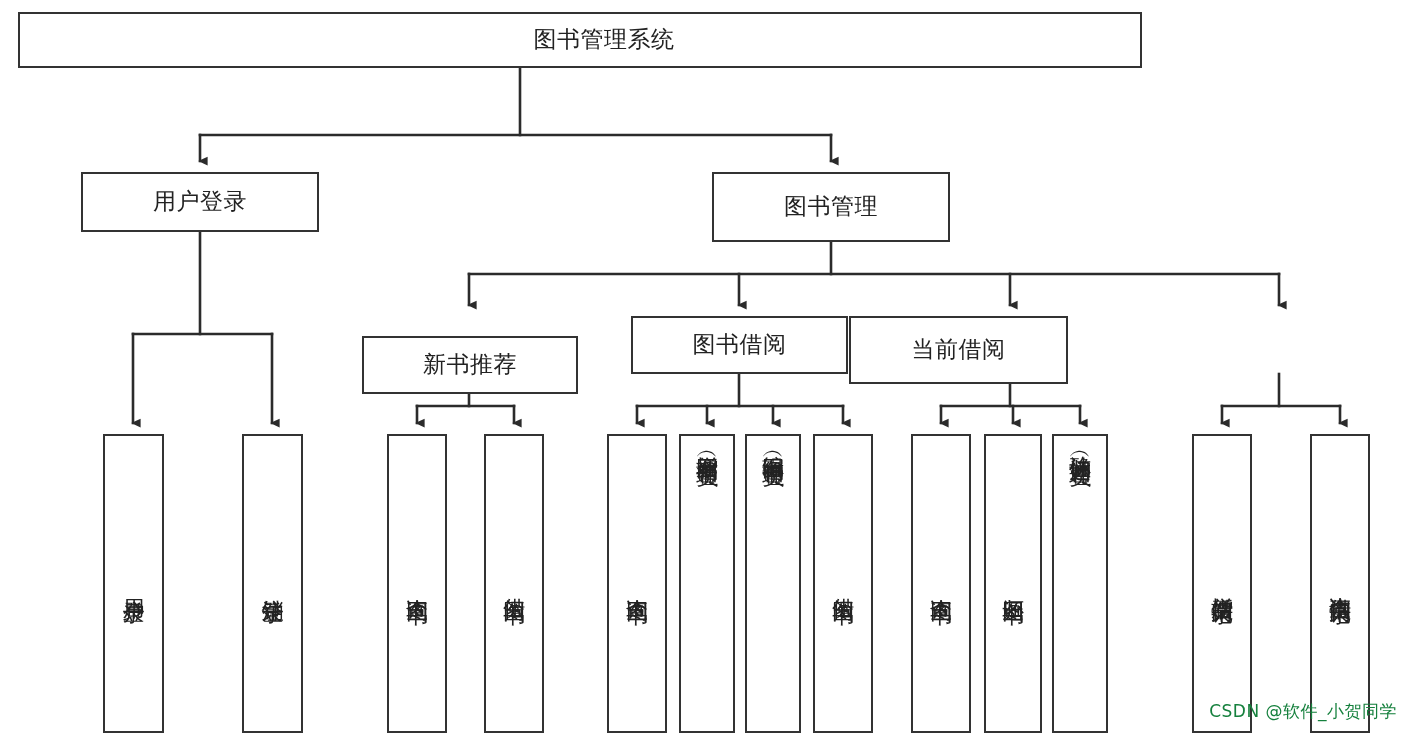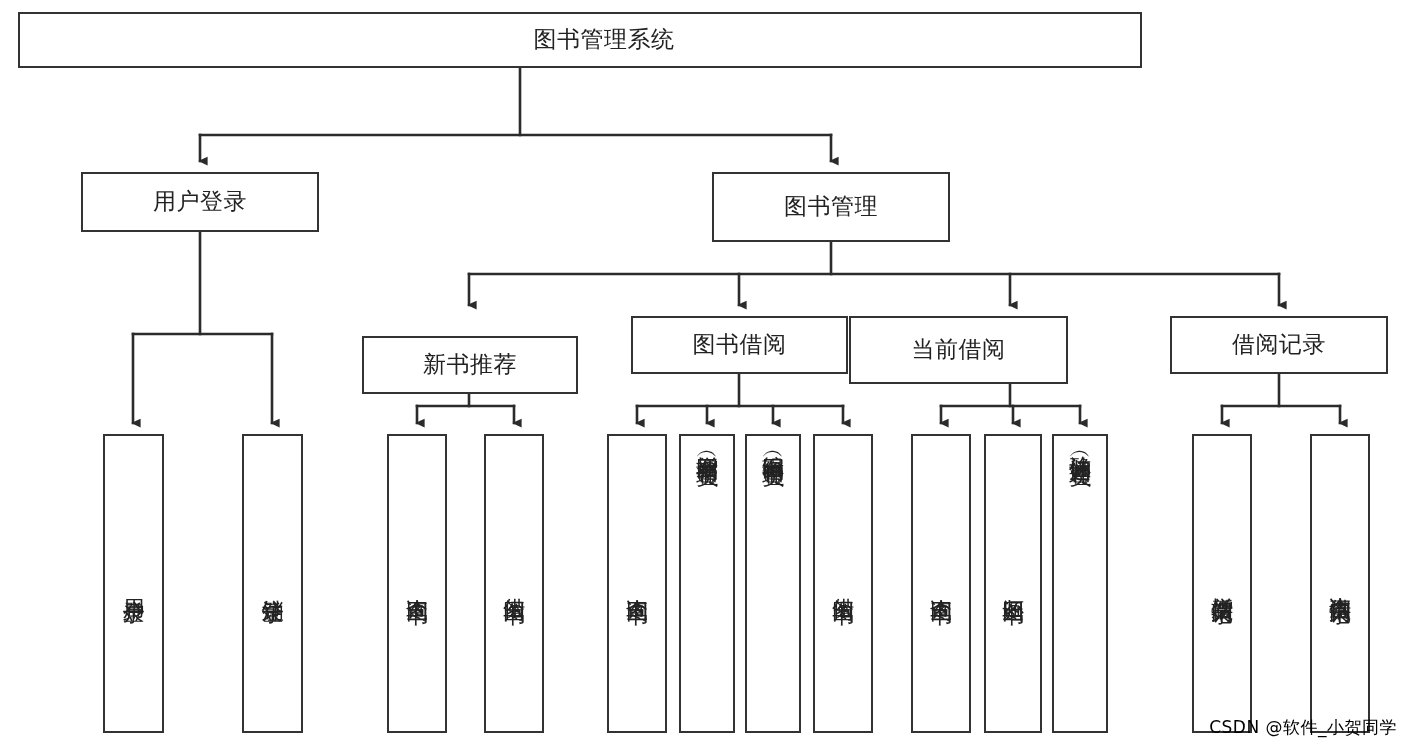--- a/index.html
+++ b/index.html
@@ -69,23 +69,23 @@
     align-items: flex-start;
     padding-top: 2px;
   }
   .node.vert.center-text {
     align-items: center;
     padding-top: 0;
   }
   #watermark {
     position: absolute;
     right: 8px;
-    bottom: 8px;
+    bottom: 24px;
     font-size: 17px;
-    color: #000000;
+    color: #15803d;
     letter-spacing: 0.5px;
     white-space: nowrap;
     font-family: "DejaVu Sans", "Liberation Sans", sans-serif;
   }
 </style>
 </head>
 <body>
 
 <div id="canvas">
 
@@ -157,23 +157,20 @@
   </div>
 
   <div class="node horiz" style="left:631px; top:316px; width:217px; height:58px;">
     <span class="label">图书借阅</span>
   </div>
 
   <div class="node horiz" style="left:849px; top:316px; width:219px; height:68px;">
     <span class="label">当前借阅</span>
   </div>
 
-  <div class="node horiz" style="left:1170px; top:316px; width:218px; height:58px;">
-    <span class="label">借阅记录</span>
-  </div>
 
   <div class="node vert center-text" style="left:103px; top:434px; width:61px; height:299px;">
     <span class="label">用户登录</span>
   </div>
 
   <div class="node vert center-text" style="left:242px; top:434px; width:61px; height:299px;">
     <span class="label">注销登录</span>
   </div>
 
   <div class="node vert center-text" style="left:387px; top:434px; width:60px; height:299px;">

